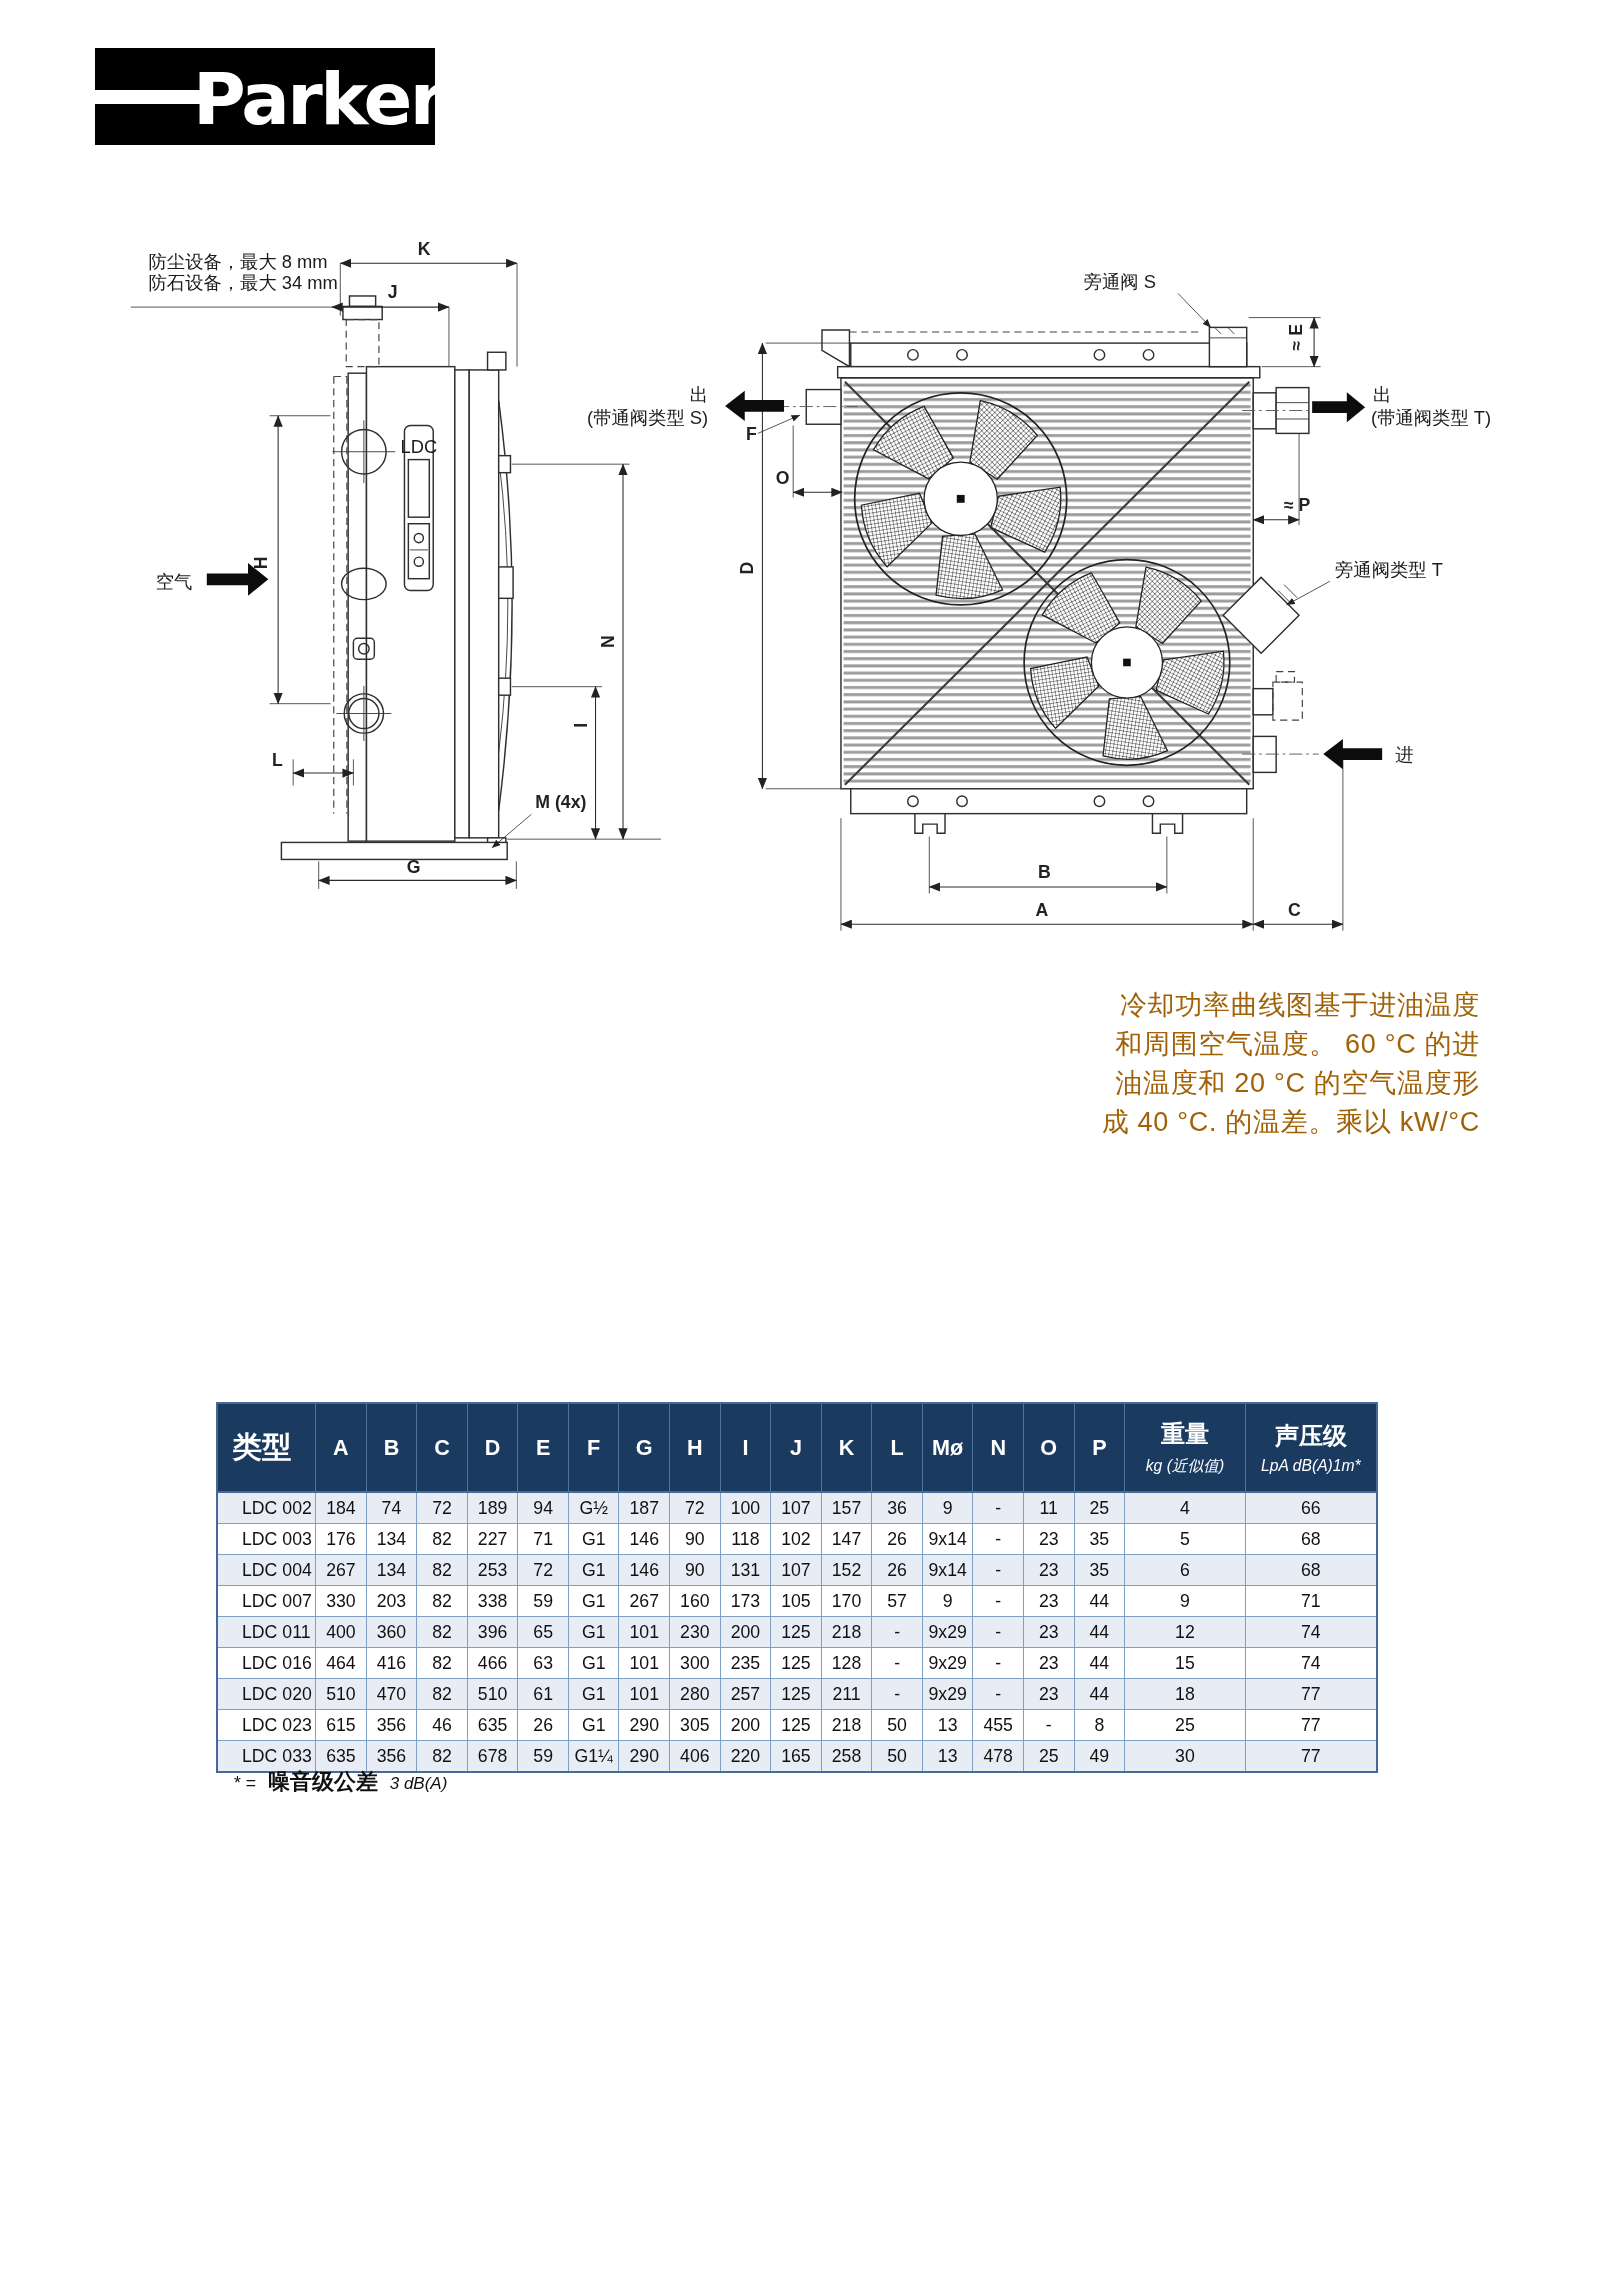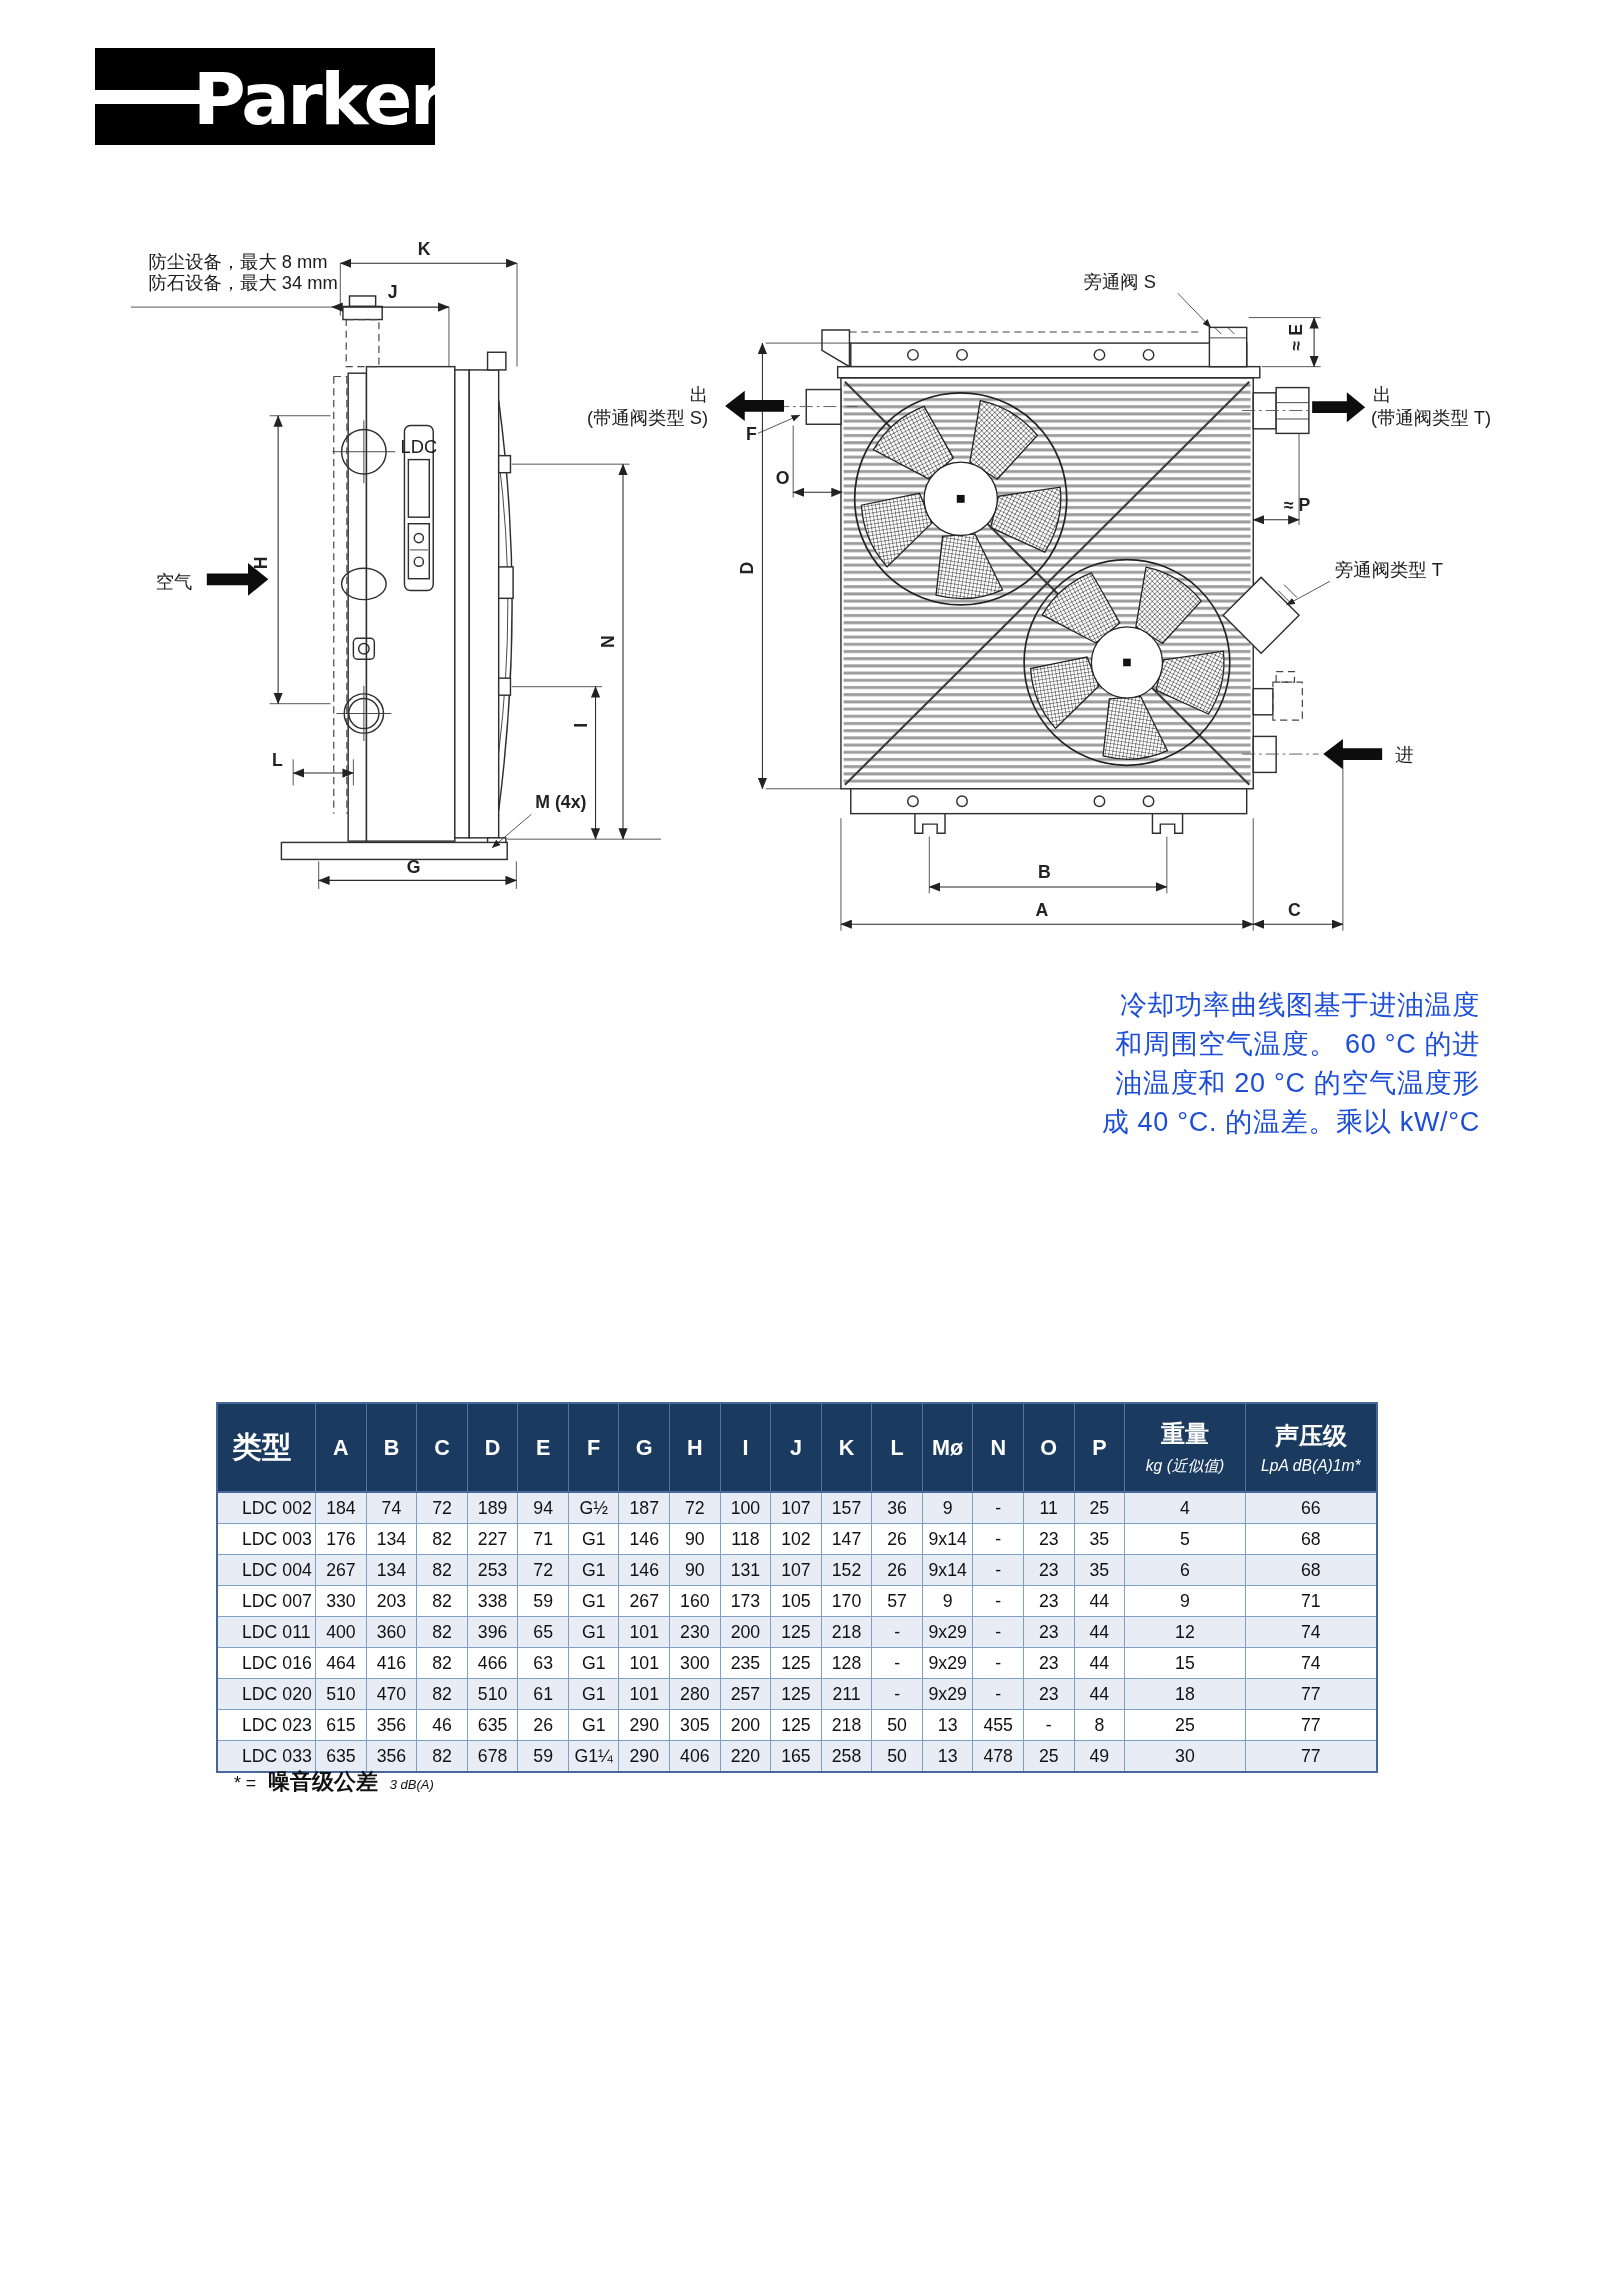--- a/index.html
+++ b/index.html
@@ -25,38 +25,38 @@
   .thin{fill:none;stroke:#3a3a3a;stroke-width:1.4;}
   .dim{stroke:#2a2a2a;stroke-width:1.6;fill:none;}
   .ext{stroke:#2a2a2a;stroke-width:1.2;fill:none;}
   .dash{stroke:#444;stroke-width:1.8;fill:none;stroke-dasharray:11 7;}
   .cl{stroke:#555;stroke-width:1.4;stroke-dasharray:20 6 4 6;fill:none;}
   .lbl{font:600 27px "Liberation Sans",sans-serif;fill:#222;}
   .cjk{font:28px "Liberation Sans",sans-serif;fill:#1c1c1c;}
   .blk{fill:#0d0d0d;stroke:none;}
 
   
-  .para{position:absolute;right:143px;top:986px;width:497px;text-align:right;font-size:27px;line-height:39px;color:#1d4ed8;letter-spacing:0.7px;}
+  .para{position:absolute;right:143px;top:986px;width:497px;text-align:right;font-size:27px;line-height:39px;color:#a16207;letter-spacing:0.7px;}
 
   
   .tbl{position:absolute;left:216px;top:1402px;width:1162px;border-collapse:collapse;table-layout:fixed;border:2px solid var(--frame);}
   .tbl th{background:var(--header-bg);color:#fff;height:85px;vertical-align:middle;border-right:1.3px solid #51749f;border-bottom:2px solid var(--frame);}
   .tbl th.c-type{font-size:29.5px;text-align:left;padding-left:14.4px;font-weight:700;}
   .tbl th.letter{font-size:21.6px;font-weight:700;text-align:center;}
   .tbl th.big{font-size:24px;font-weight:700;}
   .tbl th .sub{display:block;font-size:15.7px;font-style:italic;font-weight:400;margin-top:5.2px;}
   .tbl td{height:28px;font-size:17.7px;text-align:center;border:1.3px solid var(--grid);background:#fff;color:#111;}
   .tbl tr.alt td{background:var(--row-alt);}
   .tbl td.c-type{text-align:left;padding-left:24px;}
 
   
   .foot{position:absolute;left:234px;top:1767px;font-size:17.7px;color:#111;display:flex;align-items:baseline;gap:11.8px;}
   .foot .star{font-size:17.7px;}
   .foot .flabel{font-size:22px;font-weight:600;}
-  .foot .fval{font-style:italic;font-size:13px;}
+  .foot .fval{font-style:italic;font-size:17px;}
 </style>
 </head>
 <body>
 
 <div class="page">
 
   <div class="logo">
     <div class="bar"></div>
     <div class="word">Parker</div>
   </div>

